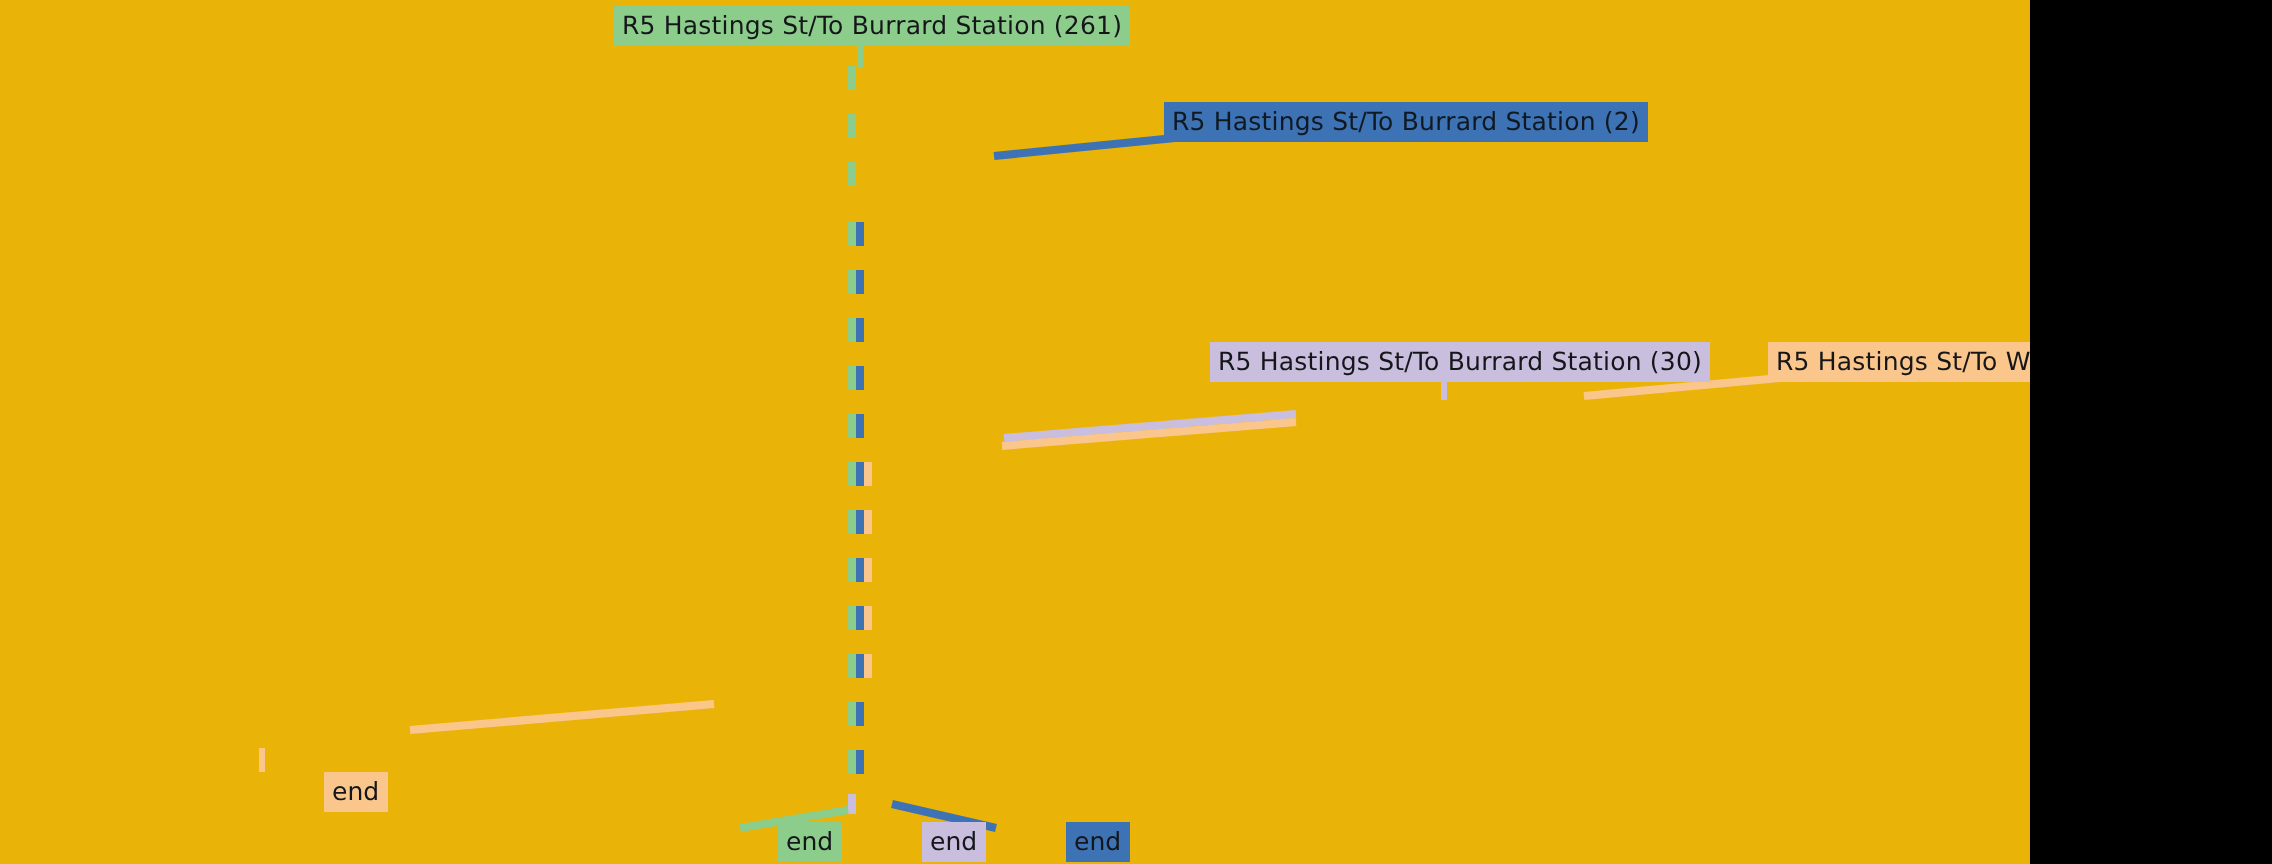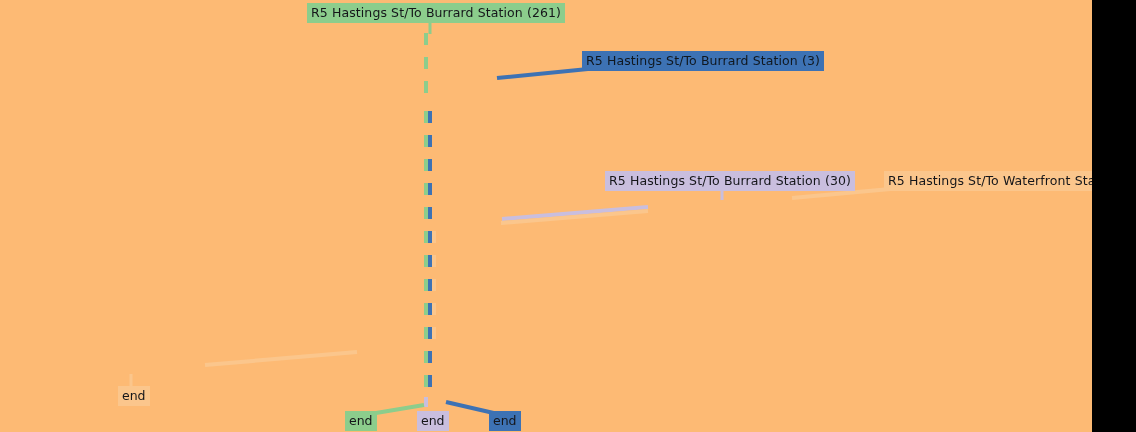--- a/index.html
+++ b/index.html
@@ -6,23 +6,23 @@
   html, body {
     margin: 0;
     padding: 0;
     background: #000000;
   }
   body {
     font-family: "DejaVu Sans", "Liberation Sans", sans-serif;
   }
   #stage {
     position: relative;
-    width: 1092px;
+    width: 1015px;
     height: 432px;
-    background: #fdba74;
+    background: #eab308;
     overflow: hidden;
   }
   #stage svg.layer {
     position: absolute;
     left: 0;
     top: 0;
     width: 1136px;
     height: 432px;
     pointer-events: none;
   }
@@ -41,20 +41,21 @@
   .lbl-purple { background: #c9bede; }
   .lbl-orange { background: #fbc68c; }
   .end-label {
     position: absolute;
     font-size: 12.5px;
     line-height: 15px;
     color: #15161a;
     padding: 2px 4px 3px 4px;
     white-space: nowrap;
     box-sizing: border-box;
+    margin-left: 44px;
   }
 </style>
 </head>
 <body>
 
 <div id="stage">
 
   <svg class="layer" id="vector-layer" viewBox="0 0 1136 432" preserveAspectRatio="none" xmlns="http://www.w3.org/2000/svg">
     <g id="trunk-group">
         <rect x="424" y="33" width="4" height="12" fill="#8ccd8c"></rect>
@@ -102,21 +103,21 @@
       </g>
     <g id="leaders-group">
         <line x1="430" y1="19" x2="430" y2="34" stroke="#8ccd8c" stroke-width="3"></line>
         <line x1="722" y1="187" x2="722" y2="200" stroke="#c9bede" stroke-width="3"></line>
         <line x1="131" y1="374" x2="131" y2="386" stroke="#fbc68c" stroke-width="3"></line>
       </g>
   </svg>
 
   <div id="labels-group">
       <div class="route-label lbl-green" style="left: 307px; top: 3px;">R5 Hastings St/To Burrard Station (261)</div>
-      <div class="route-label lbl-blue" style="left: 582px; top: 51px;">R5 Hastings St/To Burrard Station (3)</div>
+      <div class="route-label lbl-blue" style="left: 582px; top: 51px;">R5 Hastings St/To Burrard Station (2)</div>
       <div class="route-label lbl-purple" style="left: 605px; top: 171px;">R5 Hastings St/To Burrard Station (30)</div>
       <div class="route-label lbl-orange" style="left: 884px; top: 171px;">R5 Hastings St/To Waterfront Station (8)</div>
     </div>
   <div id="ends-group">
       <div class="end-label lbl-orange" style="left: 118px; top: 386px;">end</div>
       <div class="end-label lbl-green" style="left: 345px; top: 411px;">end</div>
       <div class="end-label lbl-purple" style="left: 417px; top: 411px;">end</div>
       <div class="end-label lbl-blue" style="left: 489px; top: 411px;">end</div>
     </div>
 

